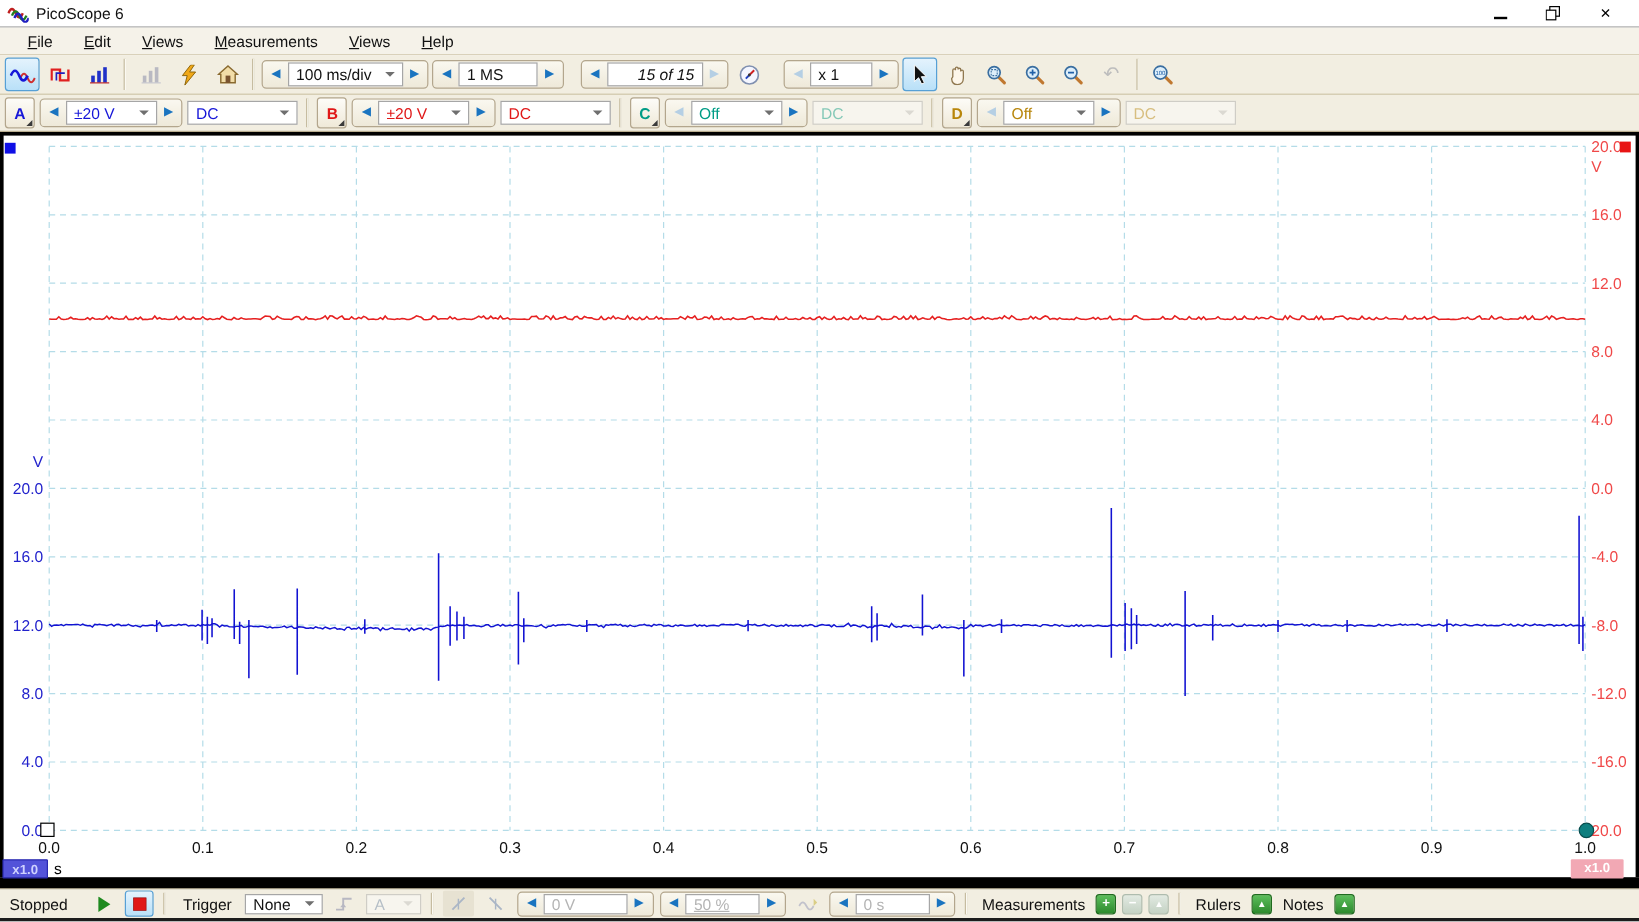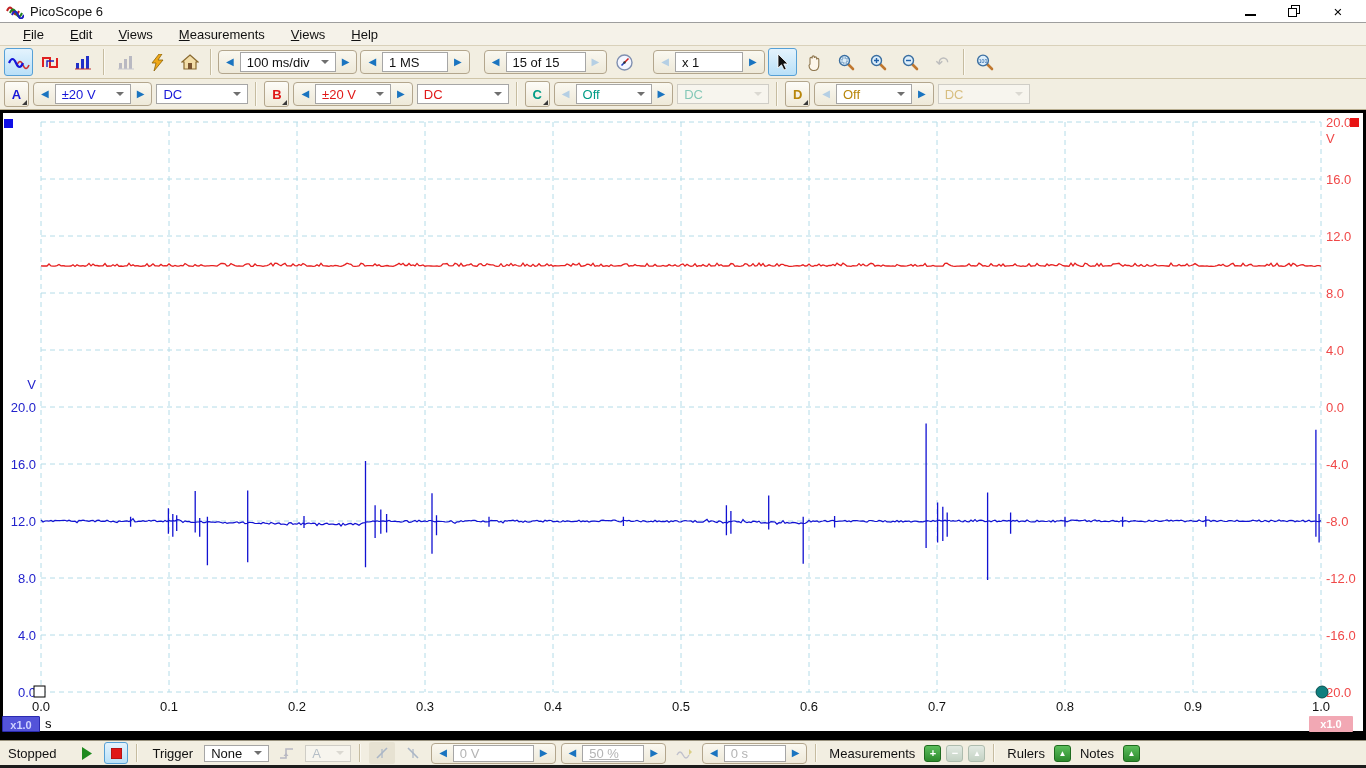--- a/index.html
+++ b/index.html
@@ -16,21 +16,21 @@
   .toolrow{background:#f2eee1;display:flex;align-items:center;box-sizing:border-box;}
   .maintoolbar{height:33px;border-bottom:1px solid #cfc5a9;padding:0 4px;gap:3px;position:relative;}
   .chantoolbar{height:31px;border-bottom:1px solid #b9ae90;padding:0 4px;gap:4px;}
   .sep{width:1px;align-self:stretch;margin:3px 3px;background:#c6bca0;border-right:1px solid #fbf9f2;}
   .ibtn{width:27px;height:26px;display:flex;align-items:center;justify-content:center;border-radius:3px;border:1px solid transparent;}
   .ibtn.sel{background:linear-gradient(#e4f3fd,#b9e0f8);border:1px solid #56a0d6;}
   .grp{display:flex;align-items:center;border:1px solid #b3a68d;border-radius:4px;padding:1px 2px;gap:1px;background:linear-gradient(#faf8f0,#eee9d9);height:24px;box-sizing:border-box;}
   .arr{color:#1a74c0;font-size:10px;padding:0 5px;line-height:1;}
   .arr.dis{color:#b5cfe4;}
   .fld{background:#fff;border:1px solid #a6a6a6;height:20px;display:flex;align-items:center;padding:0 6px;justify-content:space-between;gap:6px;box-sizing:border-box;}
-  .fld.center{justify-content:flex-start;}
+  .fld.center{justify-content:flex-end;font-style:italic;}
   .caret{width:0;height:0;border-left:4px solid transparent;border-right:4px solid transparent;border-top:4px solid #6f6f6f;flex:none;}
   .caret.dis{border-top-color:#c0c0c0;}
   .chbtn{width:23px;height:24px;position:relative;background:linear-gradient(#fdfcf8,#efe9d8);border:1px solid #b3a68d;border-radius:3px;display:flex;align-items:center;justify-content:center;font-weight:bold;}
   .chbtn::after{content:"";position:absolute;right:1px;bottom:1px;border-left:5px solid transparent;border-bottom:5px solid #3a3a3a;}
   .faded{opacity:0.45;}
   .scopewrap{position:relative;width:1366px;height:630px;background:#fff;}
   .badge{position:absolute;font-size:11px;font-weight:bold;text-align:center;line-height:16px;height:16px;border-radius:1px;}
   .badge-left{left:2px;top:606px;width:38px;background:#5353d9;border:1px solid #2a2ab0;color:#cfd2ff;box-sizing:border-box;}
   .badge-right{left:1309px;top:606px;width:44px;background:#f2a8b4;color:#fff;}
   .xunit{position:absolute;left:45px;top:606px;color:#000;}
@@ -147,21 +147,21 @@
     <svg width="17" height="17" viewBox="0 0 17 17">
       <circle cx="8.5" cy="8.5" r="7.5" fill="#f4f6ff" stroke="#8090b0" stroke-width="1.4"></circle>
       <line x1="8.5" y1="8.5" x2="12.5" y2="4.5" stroke="#d02020" stroke-width="1.6"></line>
       <line x1="8.5" y1="8.5" x2="5.5" y2="11.5" stroke="#2040c0" stroke-width="1.6"></line>
       <circle cx="8.5" cy="8.5" r="1.2" fill="#333"></circle>
     </svg>
   </div>
   <div style="width:8px;"></div>
   <div class="grp">
     <span class="arr dis">◀</span>
-    <div class="fld" style="width:68px;">
+    <div class="fld" style="width:52px;">
       <span>x 1</span>
     </div>
     <span class="arr">▶</span>
   </div>
   <div class="ibtn sel">
     <svg width="13" height="17" viewBox="0 0 13 17">
       <polygon points="2,0 2,14 5.5,10.8 8,16 10.3,15 7.8,9.9 12,9.9" fill="#111" stroke="#fff" stroke-width="0.8"></polygon>
     </svg>
   </div>
   <div class="ibtn">
@@ -380,21 +380,21 @@
     </svg>
   </div>
   <div class="ibtn" style="width:24px;height:20px;">
     <svg width="14" height="13" viewBox="0 0 14 13">
       <line x1="2" y1="1" x2="12" y2="11" stroke="#aab6c6" stroke-width="1.6"></line>
       <line x1="7" y1="2" x2="7" y2="11" stroke="#aab6c6" stroke-width="1.2"></line>
     </svg>
   </div>
   <div class="grp">
     <span class="arr">◀</span>
-    <div class="fld graytext" style="width:81px;">
+    <div class="fld graytext" style="width:70px;">
       <span>0 V</span>
     </div>
     <span class="arr">▶</span>
   </div>
   <div class="grp">
     <span class="arr">◀</span>
     <div class="fld graytext" style="width:62px;text-decoration:underline;">
       <span>50 %</span>
     </div>
     <span class="arr">▶</span>

